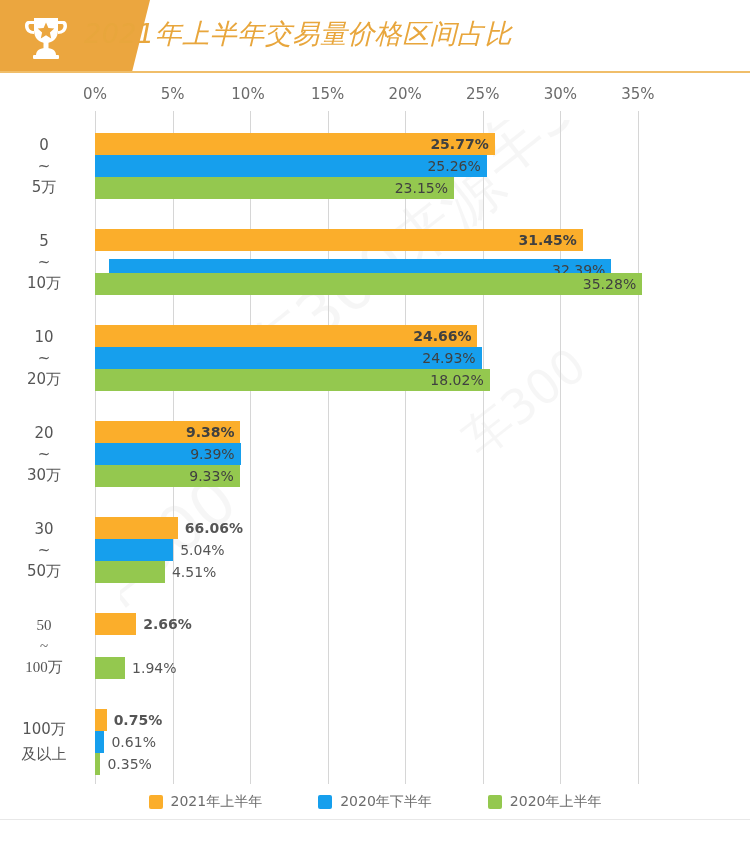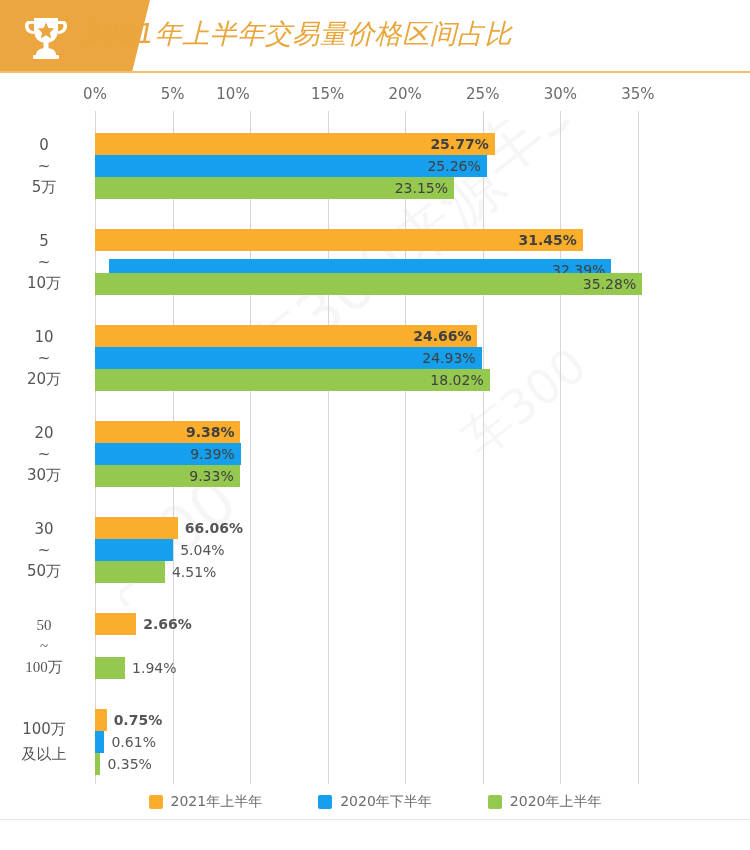--- a/index.html
+++ b/index.html
@@ -276,21 +276,21 @@
     <div class="wm-text wm-a">车300</div>
     <div class="wm-text wm-b">车300来源</div>
     <div class="wm-text wm-c">车300</div>
     <div class="wm-text wm-d">车300</div>
   </div>
 
   <div class="plot">
     <div class="axis-labels" id="axis-labels">
         <div class="axis-tick" style="left: 95px;">0%</div>
         <div class="axis-tick" style="left: 172.55px;">5%</div>
-        <div class="axis-tick" style="left: 233px;">10%</div>
+        <div class="axis-tick" style="left: 248px;">10%</div>
         <div class="axis-tick" style="left: 327.65px;">15%</div>
         <div class="axis-tick" style="left: 405.2px;">20%</div>
         <div class="axis-tick" style="left: 482.75px;">25%</div>
         <div class="axis-tick" style="left: 560.3px;">30%</div>
         <div class="axis-tick" style="left: 637.85px;">35%</div>
       </div>
     <div class="grid-area" id="grid-area">
         <div class="gridline" style="left: 95px;"></div>
         <div class="gridline" style="left: 172.55px;"></div>
         <div class="gridline" style="left: 250.1px;"></div>

